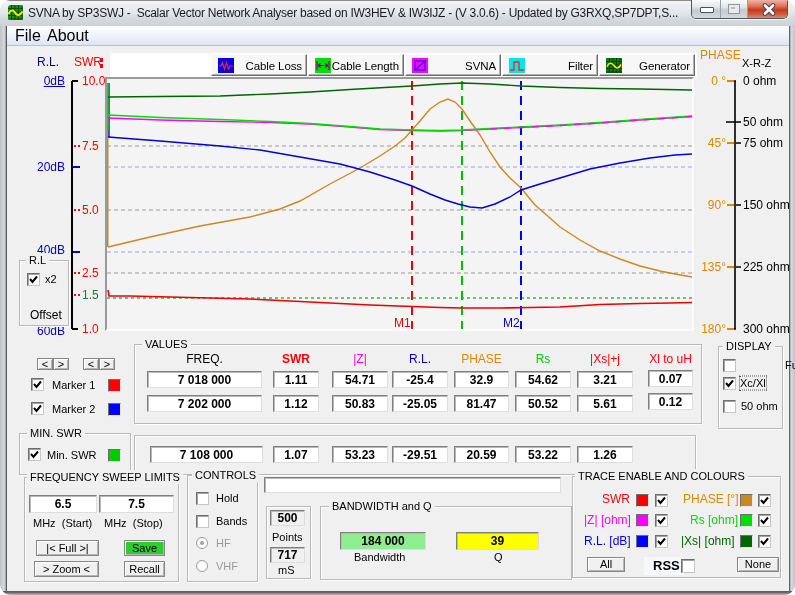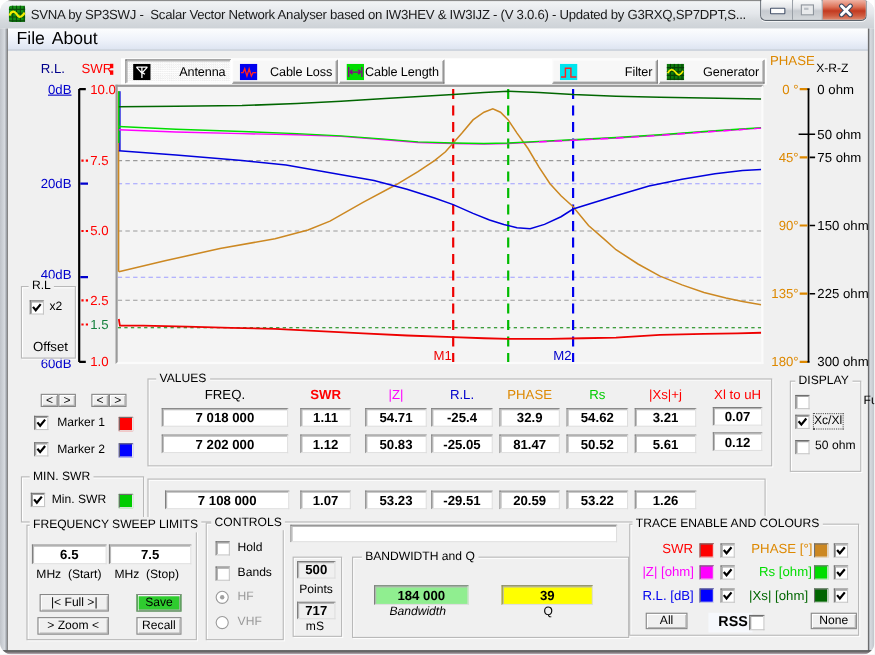--- a/index.html
+++ b/index.html
@@ -68,40 +68,41 @@
   <div id="bframe" class="abs"></div>
 
   <div class="abs t12 vc" style="left:37px;top:62px;color:#00008b;">R.L.</div>
   <div class="abs t12 vc" style="left:74px;top:62px;color:#ff0000;">SWR</div>
   <div class="abs t12 vc" style="left:700px;top:55px;color:#dd8800;">PHASE</div>
   <div class="abs t11 vc" style="left:742px;top:63px;color:#000;">X-R-Z</div>
   <div class="abs" style="left:100px;top:58px;width:3px;height:4px;background:#ff0000;"></div>
   <div class="abs" style="left:100px;top:64px;width:3px;height:4px;background:#ff0000;"></div>
 
   <div class="abs" style="left:110px;top:53px;width:587px;height:24px;background:#ffffff;"></div>
-  <div class="tbtn" style="left:114px;border-color:#6c6c6c #fdfdfd #fdfdfd #6c6c6c;box-shadow:inset 1px 1px 0 #b0b0b0;background:#fff;background-image:conic-gradient(#ececec 25%,transparent 0 50%,#ececec 0 75%,transparent 0);background-size:2px 2px;">
-    <svg class="ticon" viewBox="0 0 16 15">
-      <rect x="0" y="0" width="16" height="15" fill="#000"></rect>
-      <path d="M3 3 H13 M3 3 L8 8.5 M13 3 L8 8.5 M8 3 V13 M8.2 8 l2.6 1.5" stroke="#fff" stroke-width="1.2" fill="none"></path>
-    </svg>
-    <span class="lab">Antenna</span>
-  </div>
   <div class="tbtn" style="left:211px;">
     <svg class="ticon" viewBox="0 0 16 15">
       <rect x="0" y="0" width="16" height="15" fill="#0000ee"></rect>
       <path d="M1 8 L3 8 4.5 4.5 6.5 11 8.5 4.5 10.5 11 12 8 15 8" stroke="#ff2222" stroke-width="1.2" fill="none"></path>
     </svg>
     <span class="lab">Cable Loss</span>
   </div>
   <div class="tbtn" style="left:308px;">
     <svg class="ticon" viewBox="0 0 16 15">
       <rect x="0" y="0" width="16" height="15" fill="#00dd00"></rect>
       <path d="M2 3 V12 M14 3 V12 M3 7.5 H13 M3 7.5 l2.5 -2 M3 7.5 l2.5 2 M13 7.5 l-2.5 -2 M13 7.5 l-2.5 2" stroke="#880088" stroke-width="1.2" fill="none"></path>
     </svg>
     <span class="lab">Cable Length</span>
+  </div>
+  <div class="tbtn" style="left:405px;">
+    <svg class="ticon" viewBox="0 0 16 15">
+      <rect x="0" y="0" width="16" height="15" fill="#ff00ff"></rect>
+      <rect x="3" y="3" width="10" height="9" fill="none" stroke="#2222cc" stroke-width="1.2"></rect>
+      <path d="M3 12 L13 3" stroke="#2222cc" stroke-width="1.2"></path>
+    </svg>
+    <span class="lab">SVNA</span>
   </div>
   <div class="tbtn" style="left:502px;">
     <svg class="ticon" viewBox="0 0 16 15">
       <rect x="0" y="0" width="16" height="15" fill="#00e5ee"></rect>
       <path d="M1 12 H5 L5 4 L10 4 L10 12 H15" stroke="#ff2222" stroke-width="1.3" fill="none"></path>
     </svg>
     <span class="lab">Filter</span>
   </div>
   <div class="tbtn" style="left:599px;">
     <svg class="ticon" viewBox="0 0 16 15">
@@ -320,21 +321,21 @@
   <div class="gb" style="left:266px;top:506px;width:43px;height:71px;"></div>
   <div class="fld b12" style="left:270px;top:510px;width:35px;height:16px;line-height:15px;background:#f0f0f0;">500</div>
   <div class="abs t11 vc" style="left:272px;top:537px;">Points</div>
   <div class="fld b12" style="left:270px;top:547px;width:35px;height:16px;line-height:15px;background:#f0f0f0;">717</div>
   <div class="abs t11 vc" style="left:278px;top:570px;">mS</div>
 
   <div class="gb" style="left:320px;top:506px;width:250px;height:72px;">
     <div class="gl" style="left:8px;">BANDWIDTH and Q</div>
   </div>
   <div class="fld b12" style="left:340px;top:532px;width:86px;height:18px;line-height:17px;background:#90ee90;">184 000</div>
-  <div class="abs t11 vc" style="left:354px;top:557px;font-style:italic;">Bandwidth</div>
+  <div class="abs t11 vc" style="left:354px;top:557px;">Bandwidth</div>
   <div class="fld b12" style="left:456px;top:532px;width:83px;height:18px;line-height:17px;background:#ffff00;">39</div>
   <div class="abs t11 vc" style="left:494px;top:557px;">Q</div>
 
   <div class="gb" style="left:572px;top:476px;width:207px;height:100px;">
     <div class="gl" style="left:2px;">TRACE ENABLE AND COLOURS</div>
   </div>
   <div class="abs t12 vc" style="left:602px;top:499px;color:#ff0000;">SWR</div>
   <div class="csq" style="left:636px;top:494px;background:#ff0000;"></div>
   <div class="cb chk" style="left:655px;top:494px;">
       <svg width="11" height="11" viewBox="0 0 11 11">

